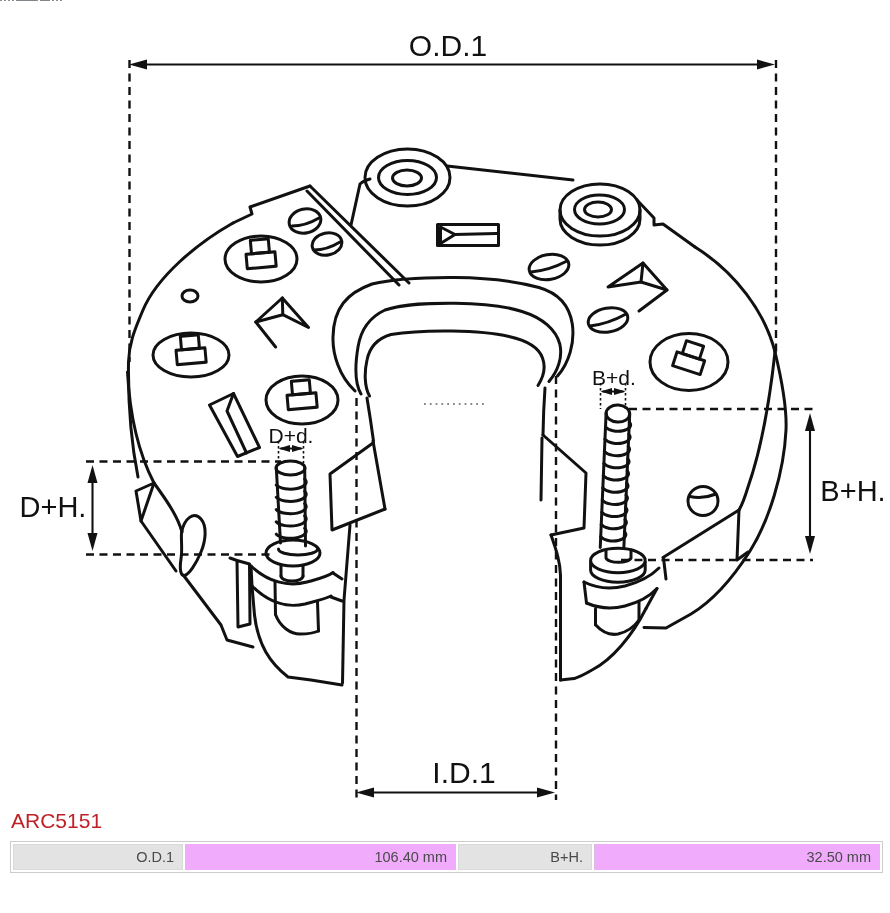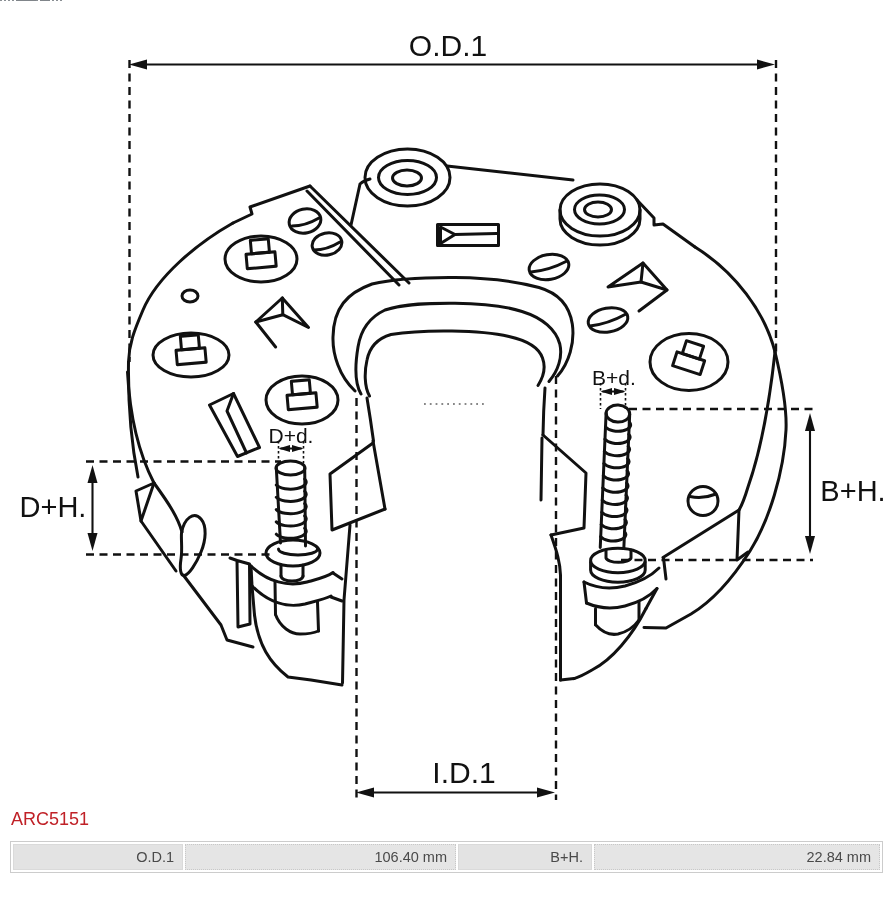--- a/index.html
+++ b/index.html
@@ -1,27 +1,27 @@
 <!DOCTYPE html>
 <html><head><meta charset="utf-8">
 <style>
   html,body { margin:0; padding:0; background:#fff; width:890px; height:913px;
                font-family:"Liberation Sans", sans-serif; }
   #wrap { position:relative; width:890px; height:913px; overflow:hidden; }
   #topdash { position:absolute; left:0; top:0; width:64px; height:1px;
      background:repeating-linear-gradient(90deg,#8a8f94 0 2px,#fff 2px 4px); }
   #topdash2 { position:absolute; left:16px; top:0; width:20px; height:1px; background:#80858a; }
   #topdash3 { position:absolute; left:40px; top:0; width:10px; height:1px; background:#80858a; }
-  #code { position:absolute; left:11px; top:809px; font-size:18px; color:#c02127; }
+  #code { position:absolute; left:11px; top:809px; font-size:21px; color:#c02127; }
   table { position:absolute; left:10px; top:841px; width:873px;
      border-collapse:separate; border-spacing:2px; background:#fff;
      border:1px solid #ccc; font-size:14.5px; color:#4a4a4a; }
   td { height:24px; padding:0 8px 0 0; text-align:right; vertical-align:middle; }
   td.l { background:#e3e3e3; border:1px solid #dadada; }
-  td.v { background:#e5e5e5; border:1px dotted #c8c8c8; }
+  td.v { background:#f0abfc; border:1px dotted #c8c8c8; }
 </style></head>
 <body>
 <div id="wrap">
 <div id="topdash"></div><div id="topdash2"></div><div id="topdash3"></div>
 <svg width="890" height="913" viewBox="0 0 890 913" fill="none" stroke-linecap="round" stroke-linejoin="round">
   <g stroke="#111" stroke-width="2.1">
         <line x1="140" y1="64.5" x2="764" y2="64.5"></line>
         <path fill="#111" stroke="none" d="M129,64.5 L147,59.5 L147,69.5 Z"></path>
         <path fill="#111" stroke="none" d="M775,64.5 L757,59.5 L757,69.5 Z"></path>
         <line x1="366" y1="792.5" x2="544" y2="792.5"></line>
@@ -200,17 +200,17 @@
 <text x="614" y="385" font-size="21" text-anchor="middle">B+d.</text>
 </g>
 </svg>
 <div id="code">ARC5151</div>
 <table>
   <tbody>
         <tr>
           <td class="l" style="width:160px">O.D.1</td>
           <td class="v" style="width:261px">106.40 mm</td>
       <td class="l" style="width:124px">B+H.</td>
-          <td class="v">22.84 mm</td>
+          <td class="v">32.50 mm</td>
         </tr>
 </tbody>
     </table>
 </div>
 
 </body></html>

